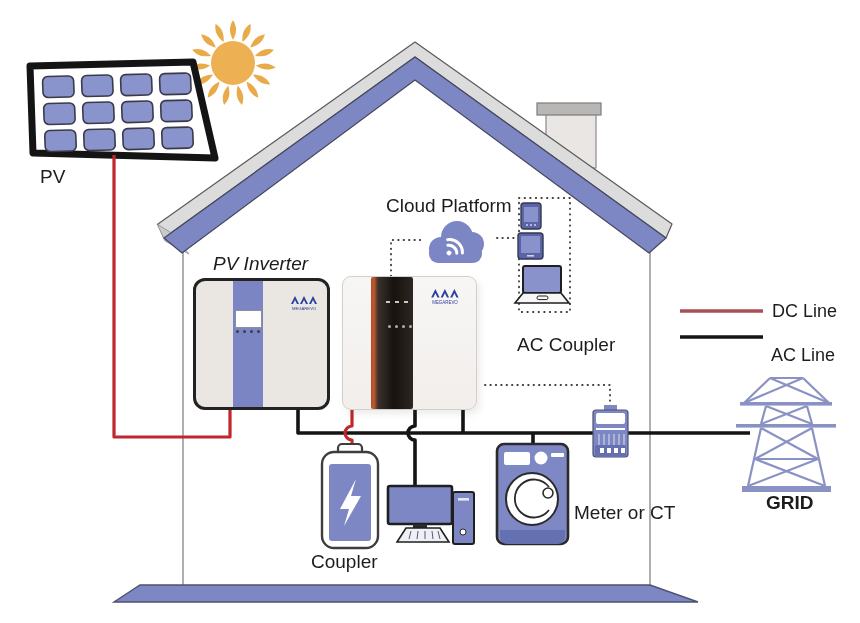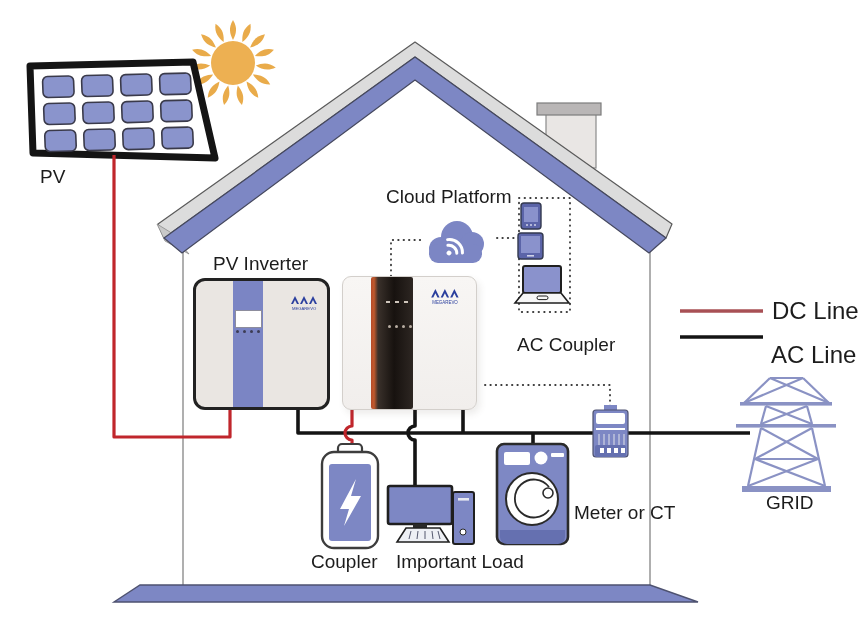--- a/index.html
+++ b/index.html
@@ -2,21 +2,21 @@
 <html><head>
 <meta charset="utf-8">
 <style>
   html,body{margin:0;padding:0;background:#ffffff;}
   .canvas{
     position:relative;width:860px;height:623px;background:#ffffff;overflow:hidden;
     font-family:"Liberation Sans",sans-serif;color:#1c1c1c;
   }
   .layer{position:absolute;left:0;top:0;}
   .lbl{position:absolute;font-size:19px;line-height:22px;white-space:nowrap;color:#1c1c1c;}
-  .lbl-legend{font-size:24px;}
+  .lbl-legend{font-size:18px;}
   
   .inverter{
     position:absolute;left:193px;top:278px;width:137px;height:132px;
     background:#eae6e2;border:3px solid #222;border-radius:12px;box-sizing:border-box;
   }
   .inverter .stripe{position:absolute;left:37px;top:0;width:30px;height:100%;background:#7b85c4;}
   .inverter .display{position:absolute;left:39px;top:29px;width:25px;height:16px;background:#fff;border:1px solid #8d8d9d;}
   .inverter .leds{position:absolute;left:40px;top:49px;width:24px;display:flex;justify-content:space-between;}
   .inverter .leds i{width:3px;height:3px;border-radius:50%;background:#3d3d55;}
   
@@ -277,23 +277,22 @@
           <path d="M2,10 L6,2 L10,10 L8,10 L6,6 L4,10 Z"></path>
           <path d="M11,10 L15,2 L19,10 L17,10 L15,6 L13,10 Z"></path>
           <path d="M20,10 L24,2 L28,10 L26,10 L24,6 L22,10 Z"></path>
         </g>
         <text x="3" y="16" font-size="4.2" fill="#2b3f9e">MEGAREVO</text>
       </svg>
     </div>
   </div>
 
   <div class="lbl" style="left:40px;top:166px;">PV</div>
-  <div class="lbl" style="left:213px;top:253px;">PV Inverter</div>
-  <div class="lbl" style="left:386px;top:186px;">Cloud Platform</div>
+  <div class="lbl" style="left:213px;top:253px;font-style:italic;">PV Inverter</div>
+  <div class="lbl" style="left:386px;top:195px;">Cloud Platform</div>
   <div class="lbl" style="left:489px;top:334px;margin-left:28px;">AC Coupler</div>
   <div class="lbl" style="left:574px;top:458px;margin-top:44px;">Meter or CT</div>
-  <div class="lbl" style="left:396px;top:551px;">Important Load</div>
   <div class="lbl" style="left:311px;top:551px;">Coupler</div>
-  <div class="lbl" style="left:766px;top:492px;">GRID</div>
+  <div class="lbl" style="left:766px;top:492px;font-weight:bold;">GRID</div>
   <div class="lbl lbl-legend" style="left:772px;top:300px;">DC Line</div>
   <div class="lbl lbl-legend" style="left:771px;top:344px;">AC Line</div>
 
 </div>
 
 </body></html>

